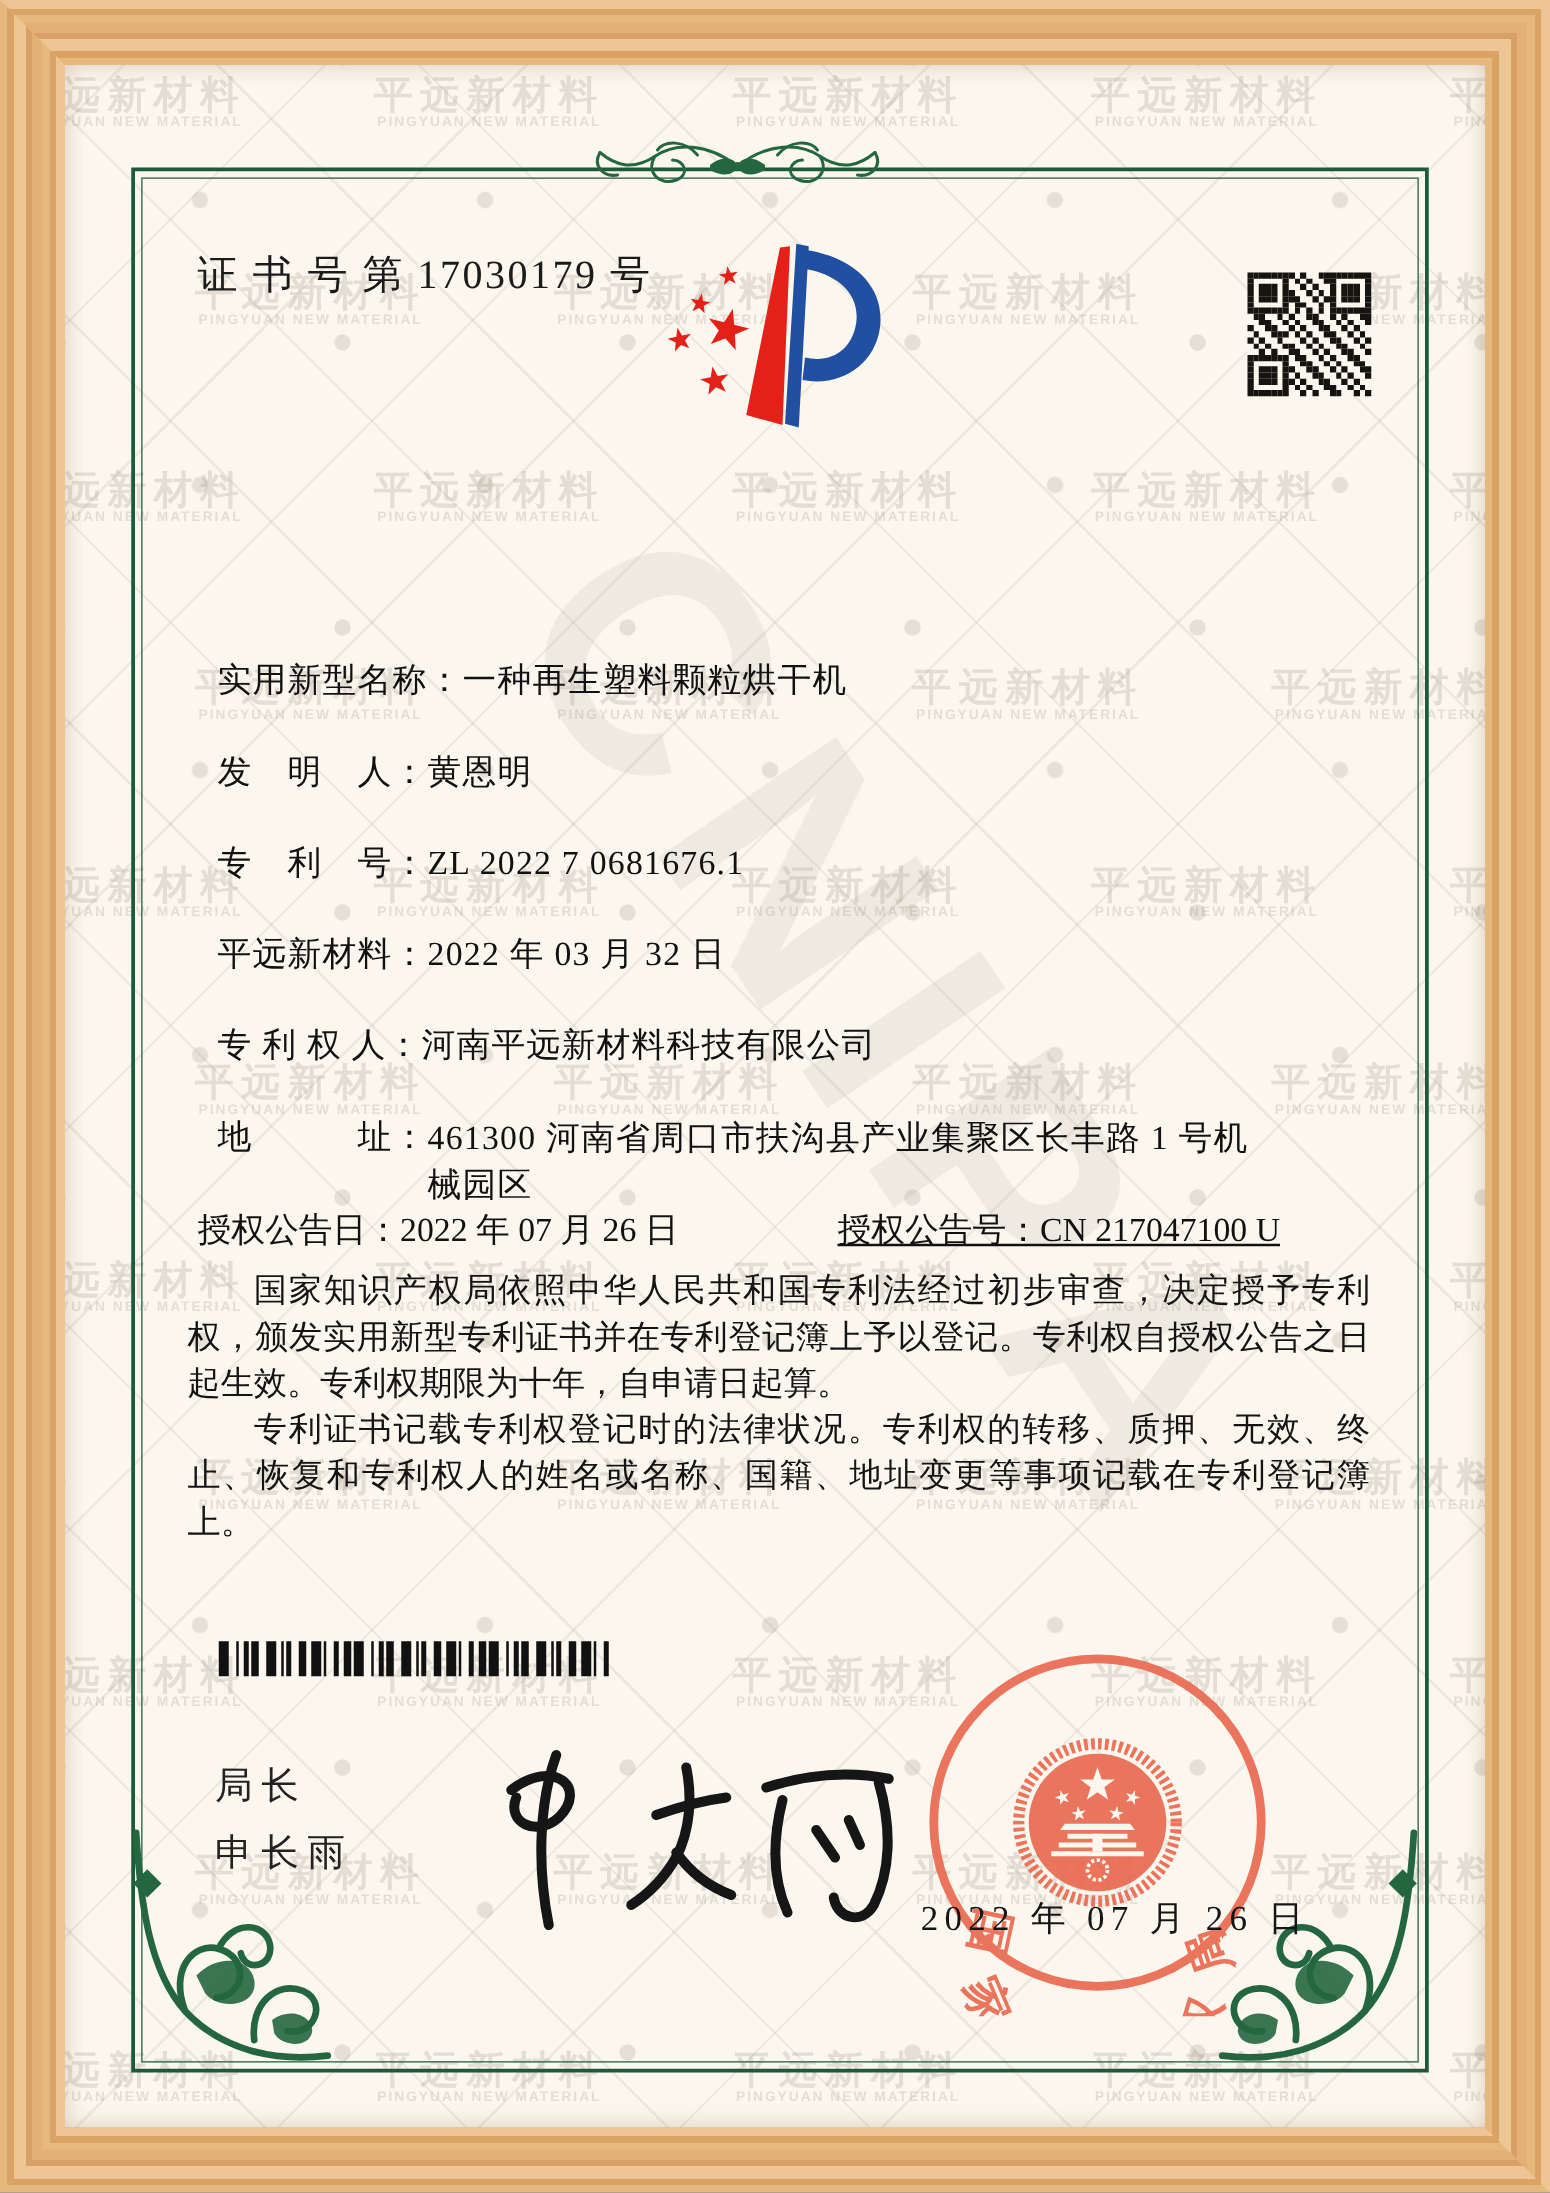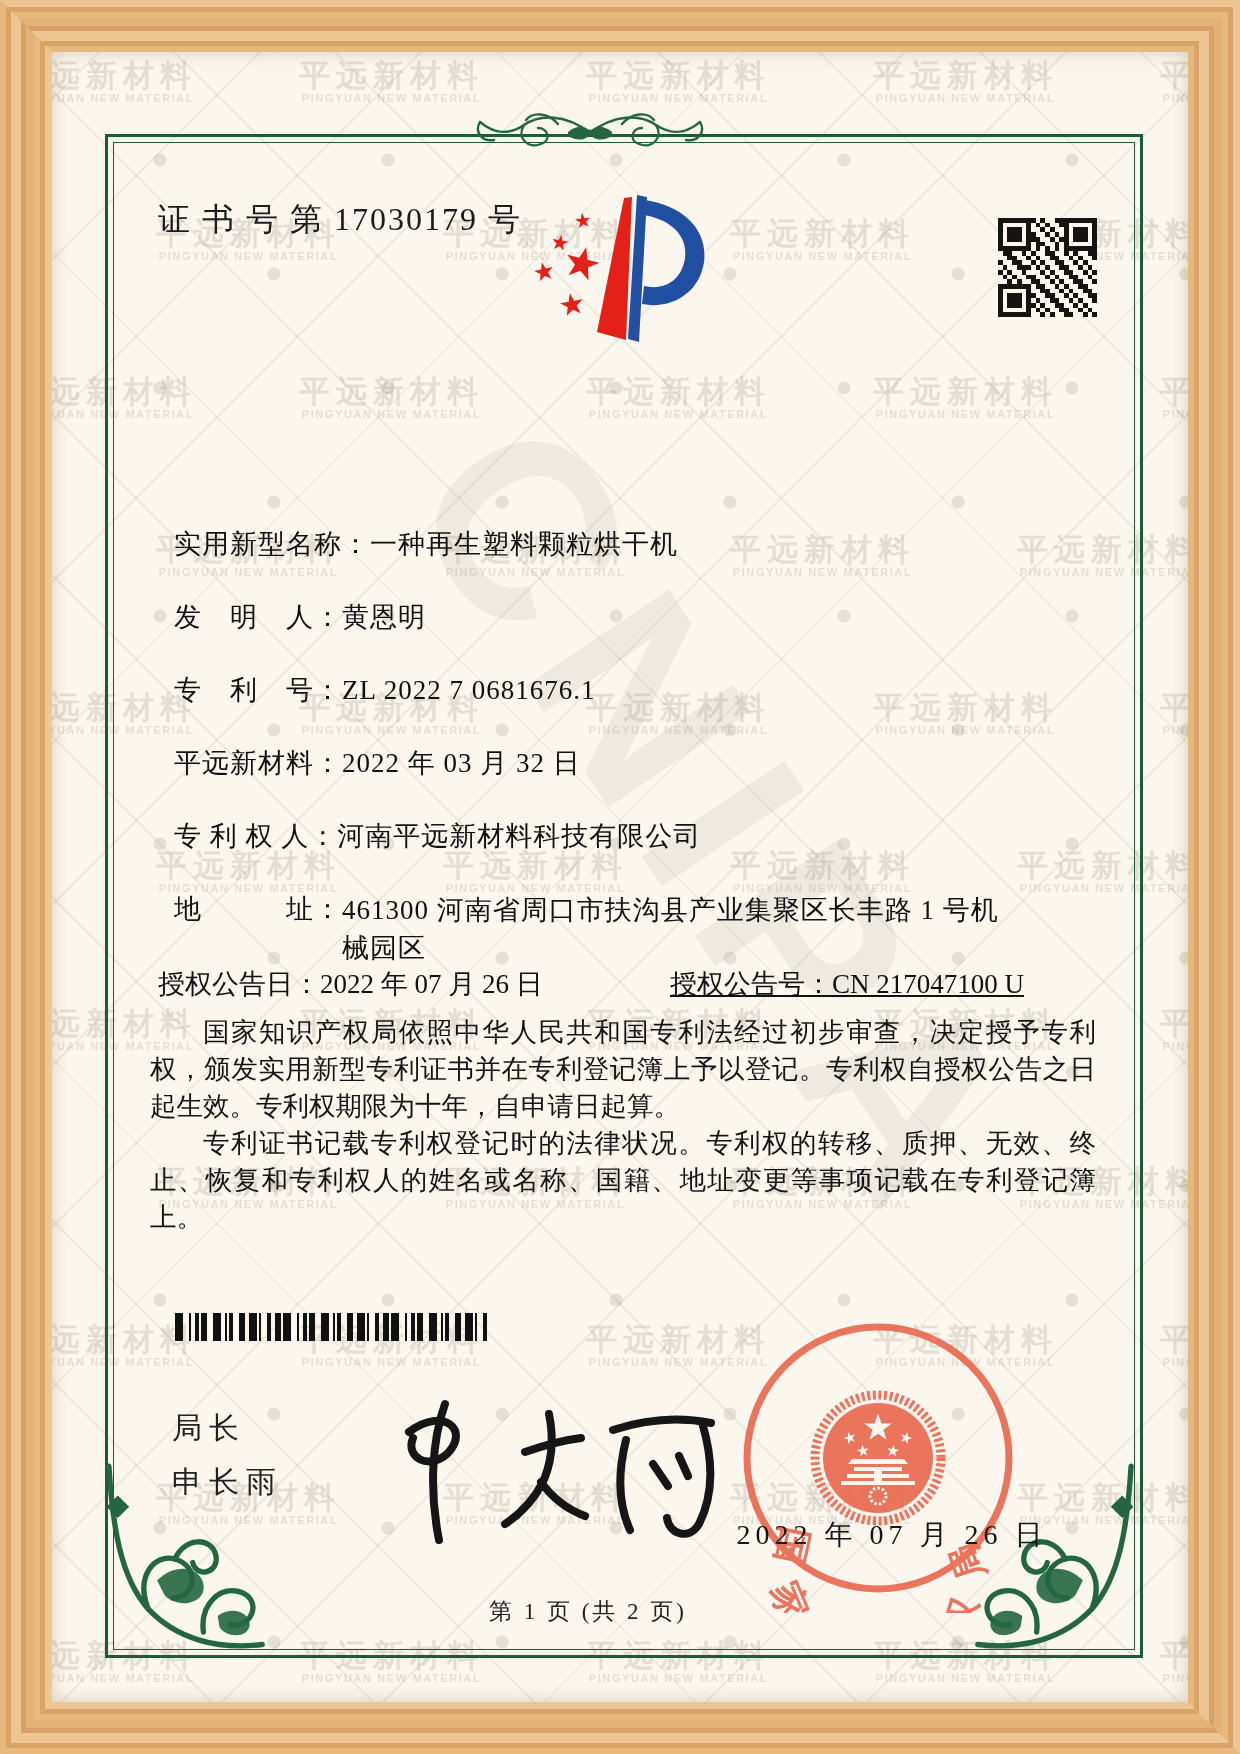--- a/index.html
+++ b/index.html
@@ -938,15 +938,14 @@
           <rect x="-24" y="9" width="48" height="4"></rect>
           <rect x="-31" y="16" width="62" height="4"></rect>
           <rect x="-37" y="23" width="74" height="4"></rect>
           <rect x="-4" y="9" width="8" height="14"></rect>
           <circle cx="0" cy="38" r="8" fill="none" stroke="#fbf7ef" stroke-width="3" stroke-dasharray="2.6 2"></circle>
         </g>
       </g>
     </svg>
     <div id="seal-date" class="abs">2022 年 07 月 26 日</div>
 
-    <div id="page-num" class="abs">第 1 页 (共 2 页)</div>
   </div>
 </div>
 
 </body></html>

